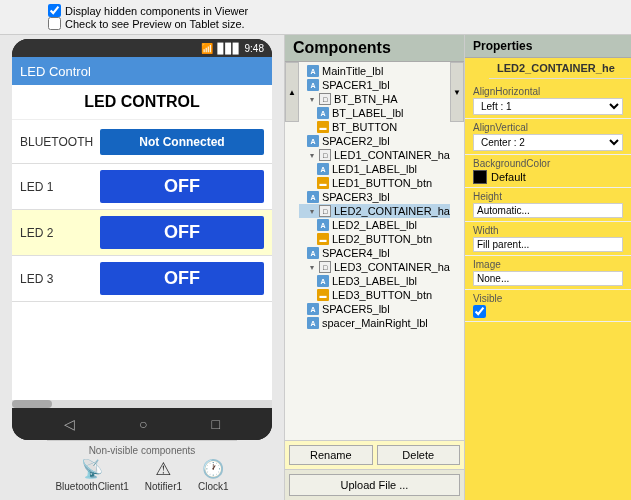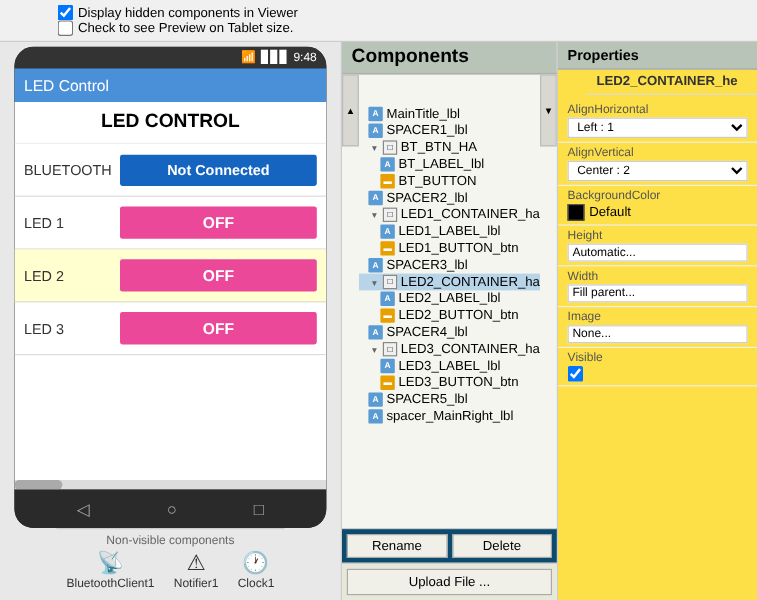--- a/index.html
+++ b/index.html
@@ -115,25 +115,25 @@
       padding: 6px 10px;
       font-size: 12px;
       font-weight: bold;
       flex: 1;
       text-align: center;
       border-radius: 2px;
       cursor: pointer;
     }
 
     .btn-off {
-      background: #ec4899;
+      background: #1d4ed8;
       color: white;
       border: none;
       padding: 6px 26px;
-      font-size: 13px;
+      font-size: 18px;
       font-weight: bold;
       flex: 1;
       text-align: center;
       border-radius: 2px;
       cursor: pointer;
     }
 
     .phone-nav-bar {
       background: #2a2a2a;
       height: 32px;
@@ -190,21 +190,20 @@
       font-weight: bold;
       font-size: 16px;
       border-bottom: 1px solid #aaa;
     }
 
     .components-tree {
       flex: 1;
       overflow-y: auto;
       padding: 2px 0;
       font-size: 11px;
-      margin-top: 24px;
     }
 
     .tree-item {
       display: flex;
       align-items: center;
       padding: 1px 4px;
       cursor: pointer;
       white-space: nowrap;
     }
     .tree-item.selected { background: #b8d4e8; }
@@ -264,21 +263,21 @@
       font-size: 7px;
       margin-right: 3px;
       flex-shrink: 0;
     }
 
     .components-buttons {
       display: flex;
       gap: 4px;
       padding: 4px;
       border-top: 1px solid #ccc;
-      background: #0c4a6e;
+      background: #fef9c3;
     }
 
     .comp-action-btn {
       flex: 1;
       padding: 3px;
       font-size: 11px;
       background: #f0f0e8;
       border: 1px solid #aaa;
       cursor: pointer;
       text-align: center;

